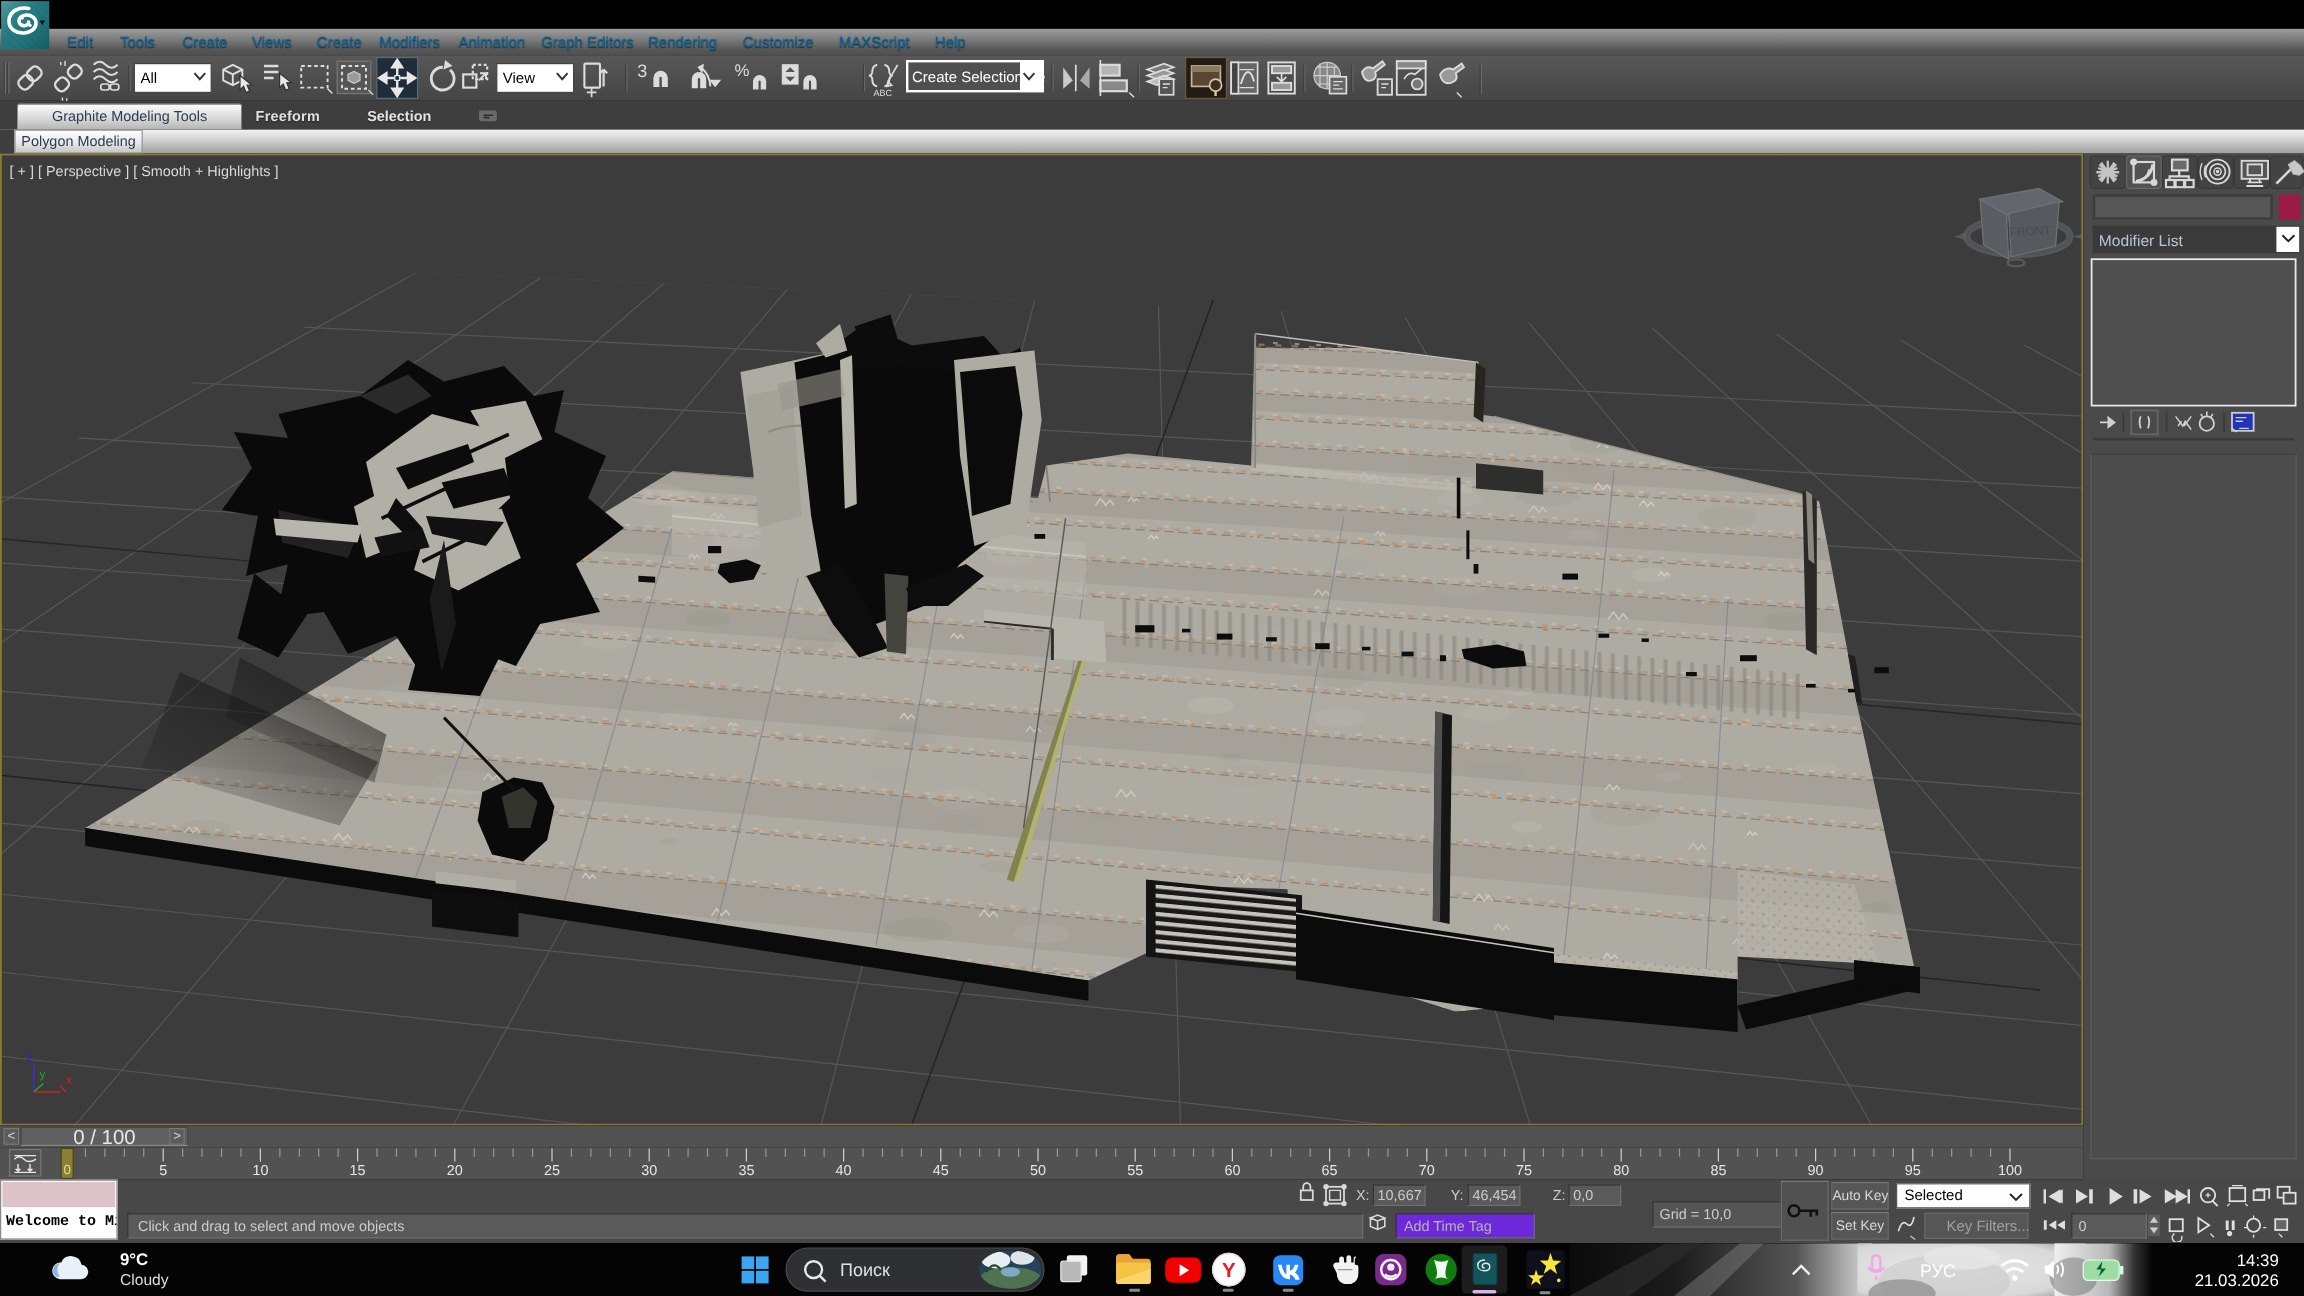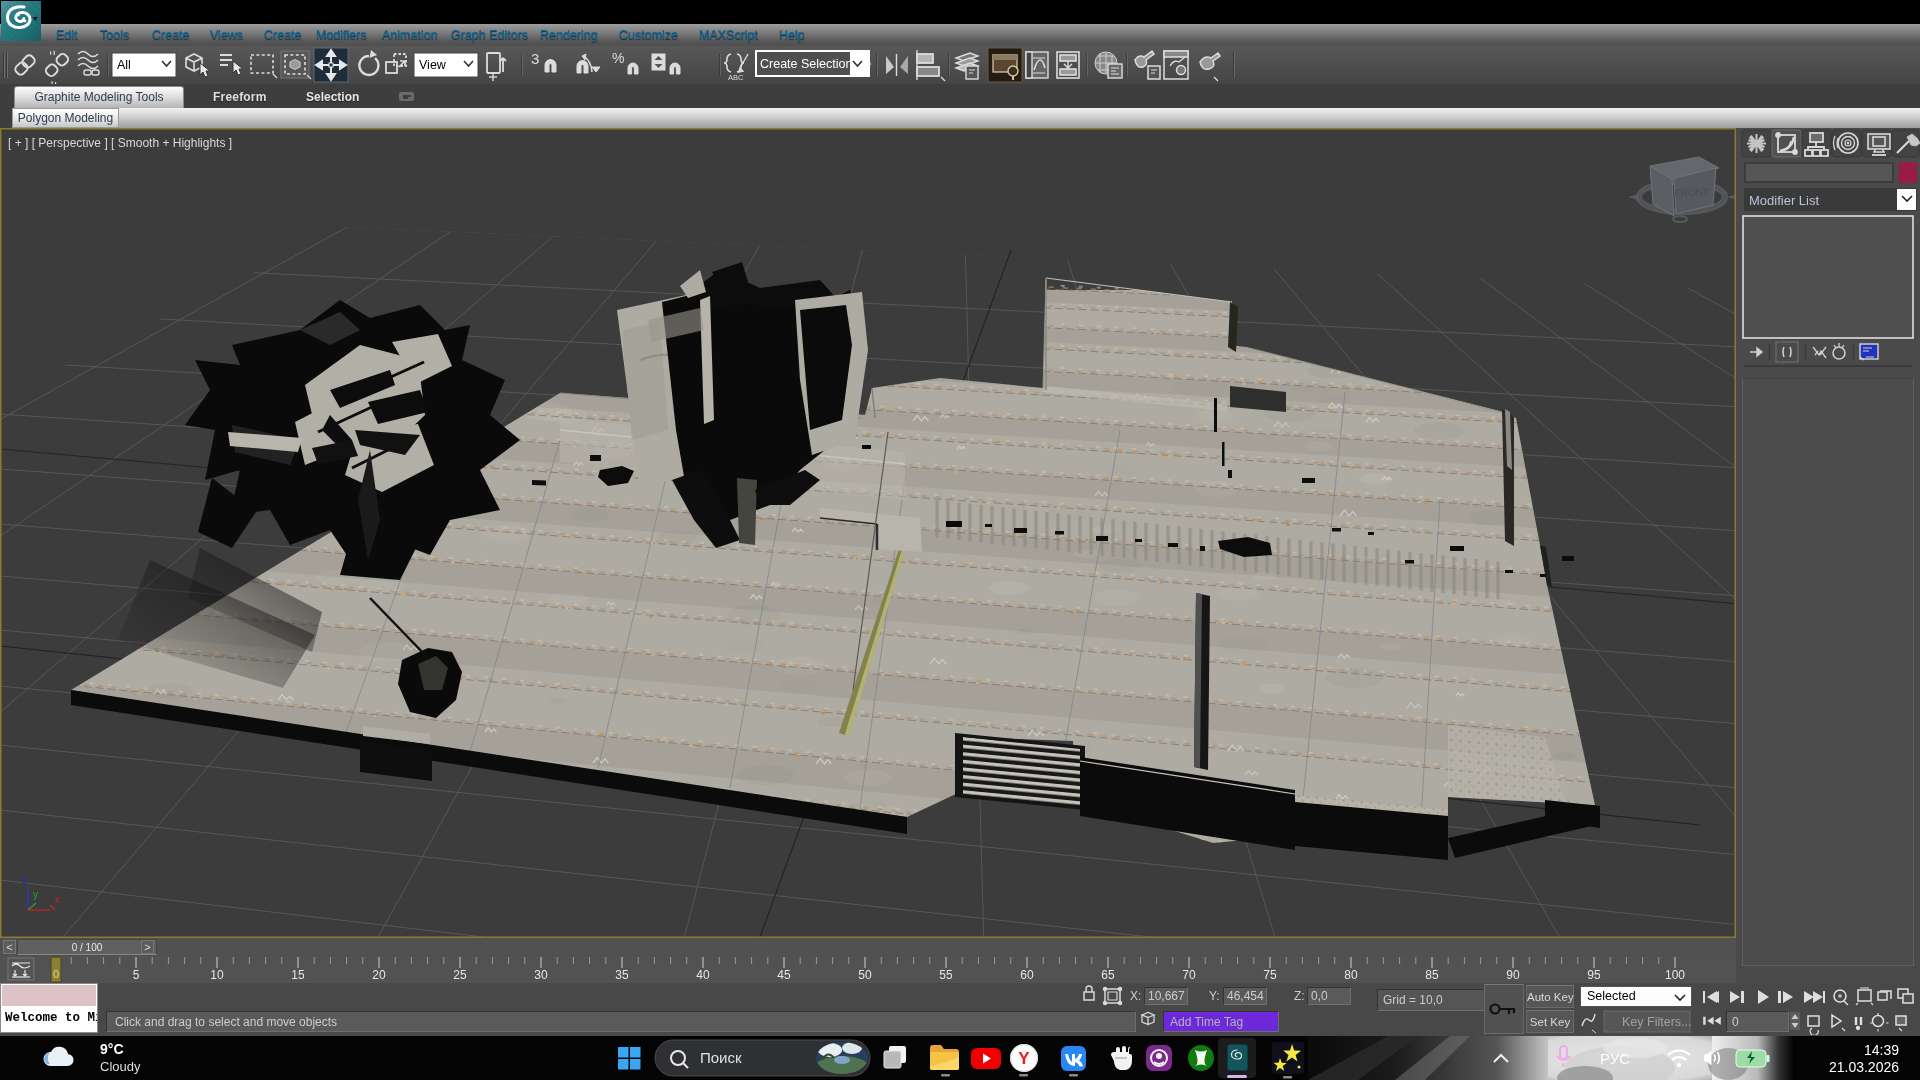--- a/index.html
+++ b/index.html
@@ -3,21 +3,21 @@
 *{margin:0;padding:0;box-sizing:border-box}
 html,body{width:1920px;height:1080px;overflow:hidden;background:#000;font-family:"Liberation Sans",sans-serif}
 .ab{position:absolute}
 #root{position:relative;width:1920px;height:1080px}
 #title{left:0;top:0;width:1920px;height:24px;background:#fcfcfc}
 #title .t{position:absolute;left:666px;top:4px;font-size:12px;color:#111;letter-spacing:.1px}
 #menubar{left:0;top:24px;width:1920px;height:22px;background:linear-gradient(#9d9d9d,#777 45%,#565656 80%,#4f4f4f)}
 .mi{position:absolute;top:28px;font-size:12.5px;color:#0369a1;text-shadow:0 1px 1px #222}
 #toolbar{left:0;top:46px;width:1920px;height:38px;background:linear-gradient(#585858,#4c4c4c 60%,#454545)}
 #ribbonrow{left:0;top:84px;width:1920px;height:24px;background:#3e3e3e}
-#gtab{position:absolute;left:14px;top:86px;width:170px;height:22px;background:linear-gradient(#fdfdfd,#d9d9d9 55%,#b4b4b4);border:1px solid #8a8a8a;border-bottom:none;border-radius:3px 3px 0 0;color:#2c3b50;font-size:12px;text-align:center;line-height:21px}
+#gtab{position:absolute;left:14px;top:86px;width:188px;height:22px;background:linear-gradient(#fdfdfd,#d9d9d9 55%,#b4b4b4);border:1px solid #8a8a8a;border-bottom:none;border-radius:3px 3px 0 0;color:#2c3b50;font-size:12px;text-align:center;line-height:21px}
 .rtab{position:absolute;top:90px;font-size:12px;color:#d6d6d6;text-shadow:0 1px 1px #222}
 #lightstrip{left:0;top:108px;width:1920px;height:20px;background:linear-gradient(#f2f2f2,#cfcfcf 45%,#9e9e9e)}
 #pmtab{position:absolute;left:12px;top:108px;width:107px;height:20px;background:linear-gradient(#fff,#e8e8e8 55%,#c6c6c6);border:1px solid #9a9a9a;color:#2c3b50;font-size:12px;text-align:center;line-height:19px}
 #lsdark{position:absolute;left:0;top:108px;width:12px;height:20px;background:#3e3e3e}
 #cmdpanel{left:1736px;top:128px;width:184px;height:908px;background:#4a4a4a}
 #timeslider{left:0;top:938px;width:1736px;height:18px;background:#515151}
 #trackbar{left:0;top:956px;width:1736px;height:27px;background:#525252}
 #statusrows{left:0;top:983px;width:1920px;height:53px;background:#484848}
 #taskbar{left:0;top:1036px;width:1920px;height:44px;background:#040404}
 .fld{position:absolute;background:#5a5a5a;border:1px solid #333;border-right-color:#6e6e6e;border-bottom-color:#6e6e6e;color:#ccc;font-size:12px}
@@ -945,21 +945,21 @@
 <rect x="124" y="4" width="18" height="15" fill="#2233bb" stroke="#ccc"></rect>
             <path d="M127 8h9m-9 3h6m-9 6l4 3m2-3h8" stroke-width="1.2"></path>
 </g>
 </g>
 <path d="M8 238h168" stroke="#3a3a3a" stroke-width="2"></path>
 </svg>
 <div class="ab" style="left:6px;top:250px;width:172px;height:588px;background:#4c4c4c;border:1px solid #5e5e5e;border-top-color:#404040"></div>
 </div>
 <div class="ab" id="timeslider">
 <div class="ab" style="left:3px;top:2px;width:13px;height:14px;background:#5c5c5c;border:1px solid #777;color:#ddd;font-size:11px;text-align:center;line-height:13px">&lt;</div>
-<div class="ab" style="left:17px;top:1px;width:140px;height:16px;background:#606060;border:1px solid #444;border-bottom-color:#888;color:#e8e8e8;font-size:10px;text-align:center;line-height:15px">0 / 100</div>
+<div class="ab" style="left:17px;top:1px;width:140px;height:16px;background:#606060;border:1px solid #444;border-bottom-color:#888;color:#e8e8e8;font-size:17px;text-align:center;line-height:15px">0 / 100</div>
 <div class="ab" style="left:141px;top:2px;width:13px;height:14px;background:#5c5c5c;border:1px solid #777;color:#ddd;font-size:11px;text-align:center;line-height:13px">&gt;</div>
 </div>
 <div class="ab" id="trackbar"></div>
 <svg class="ab" style="left:0;top:956px" width="1736" height="27" viewBox="0 0 1736 27">
 <rect x="8" y="2" width="26" height="22" fill="#555" stroke="#777"></rect>
 <g stroke="#e8e8e8" stroke-width="1.2" fill="none">
         <path d="M12 7h18M12 10q4-4 8 0t10 0"></path>
         <path d="M15 14v6m-2-2l2 2 2-2m8-4v6m-2-2l2 2 2-2"></path>
         <path d="M12 21h18"></path>
       </g>
@@ -1106,21 +1106,21 @@
 <path d="M62 32l6-2.5 6 2.5-6 2.5z m0 0v7l6 2.5v-7z m12 0v7l-6 2.5" stroke-width="1.3"></path>
 </g>
 </svg>
 <div class="fld" style="left:1163px;top:28px;width:116px;height:21px;line-height:20px;background:#6d28d9"><span style="margin-left:6px;color:#b5b5b5">Add Time Tag</span></div>
 <span class="ab" style="left:1130px;top:6px;color:#ccc;font-size:12px">X:</span>
 <div class="fld" style="left:1144px;top:4px;width:44px;height:18px;line-height:17px"><span style="margin-left:3px">10,667</span></div>
 <span class="ab" style="left:1209px;top:6px;color:#ccc;font-size:12px">Y:</span>
 <div class="fld" style="left:1223px;top:4px;width:44px;height:18px;line-height:17px"><span style="margin-left:3px">46,454</span></div>
 <span class="ab" style="left:1294px;top:6px;color:#ccc;font-size:12px">Z:</span>
 <div class="fld" style="left:1307px;top:4px;width:44px;height:18px;line-height:17px"><span style="margin-left:3px">0,0</span></div>
-<div class="fld" style="left:1377px;top:6px;width:124px;height:22px;line-height:21px;background:#555"><span style="margin-left:5px">Grid = 10,0</span></div>
+<div class="fld" style="left:1377px;top:18px;width:124px;height:22px;line-height:21px;background:#555"><span style="margin-left:5px">Grid = 10,0</span></div>
 <div class="btn" style="left:1484px;top:1px;width:40px;height:50px;background:#515151"></div>
 <svg class="ab" style="left:1488px;top:14px" width="32" height="24" viewBox="0 0 32 24">
         <g fill="none" stroke="#111" stroke-width="2.2">
           <circle cx="7" cy="12" r="4.5"></circle>
           <path d="M11 12h16m-6 0v5m5-5v4"></path>
         </g>
       </svg>
 <div class="btn" style="left:1526px;top:2px;width:48px;height:23px;line-height:22px;font-size:11.5px;white-space:nowrap">Auto Key</div>
 <div class="btn" style="left:1526px;top:27px;width:48px;height:23px;line-height:22px;font-size:11.5px;white-space:nowrap">Set Key</div>
 <div class="ab" style="left:1580px;top:3px;width:112px;height:21px;background:#fdfdfd;border:1px solid #555">

